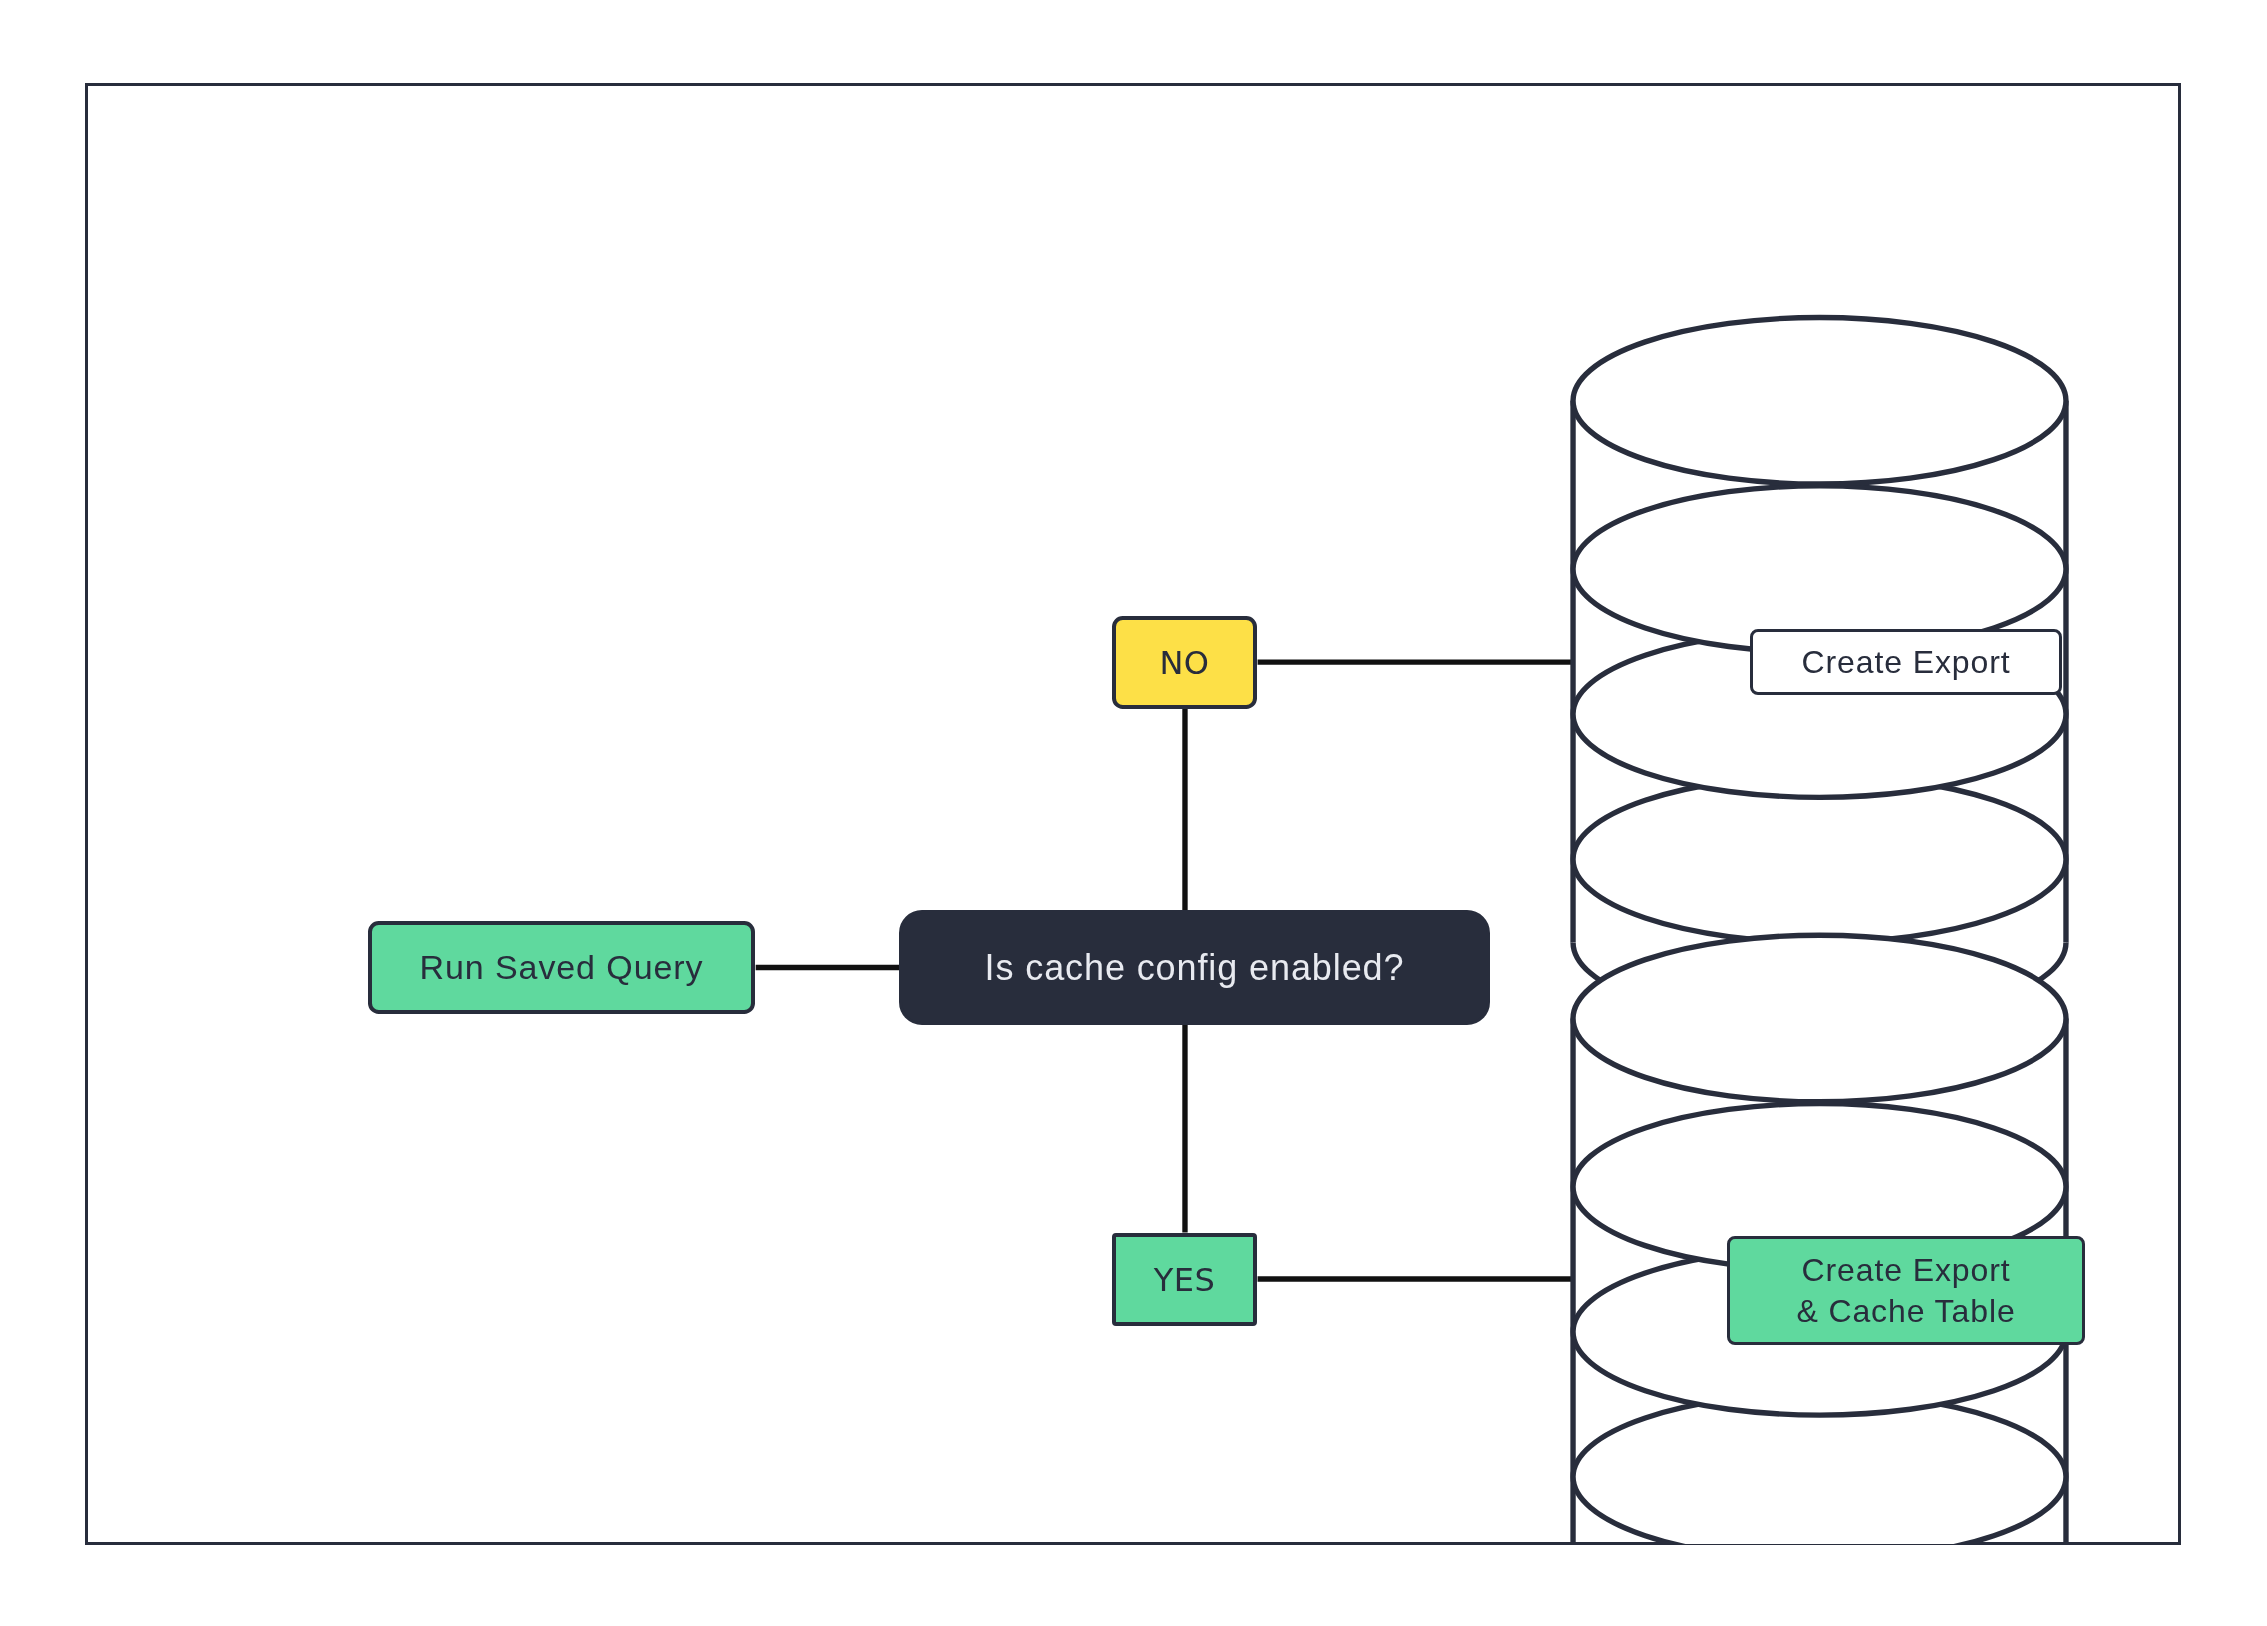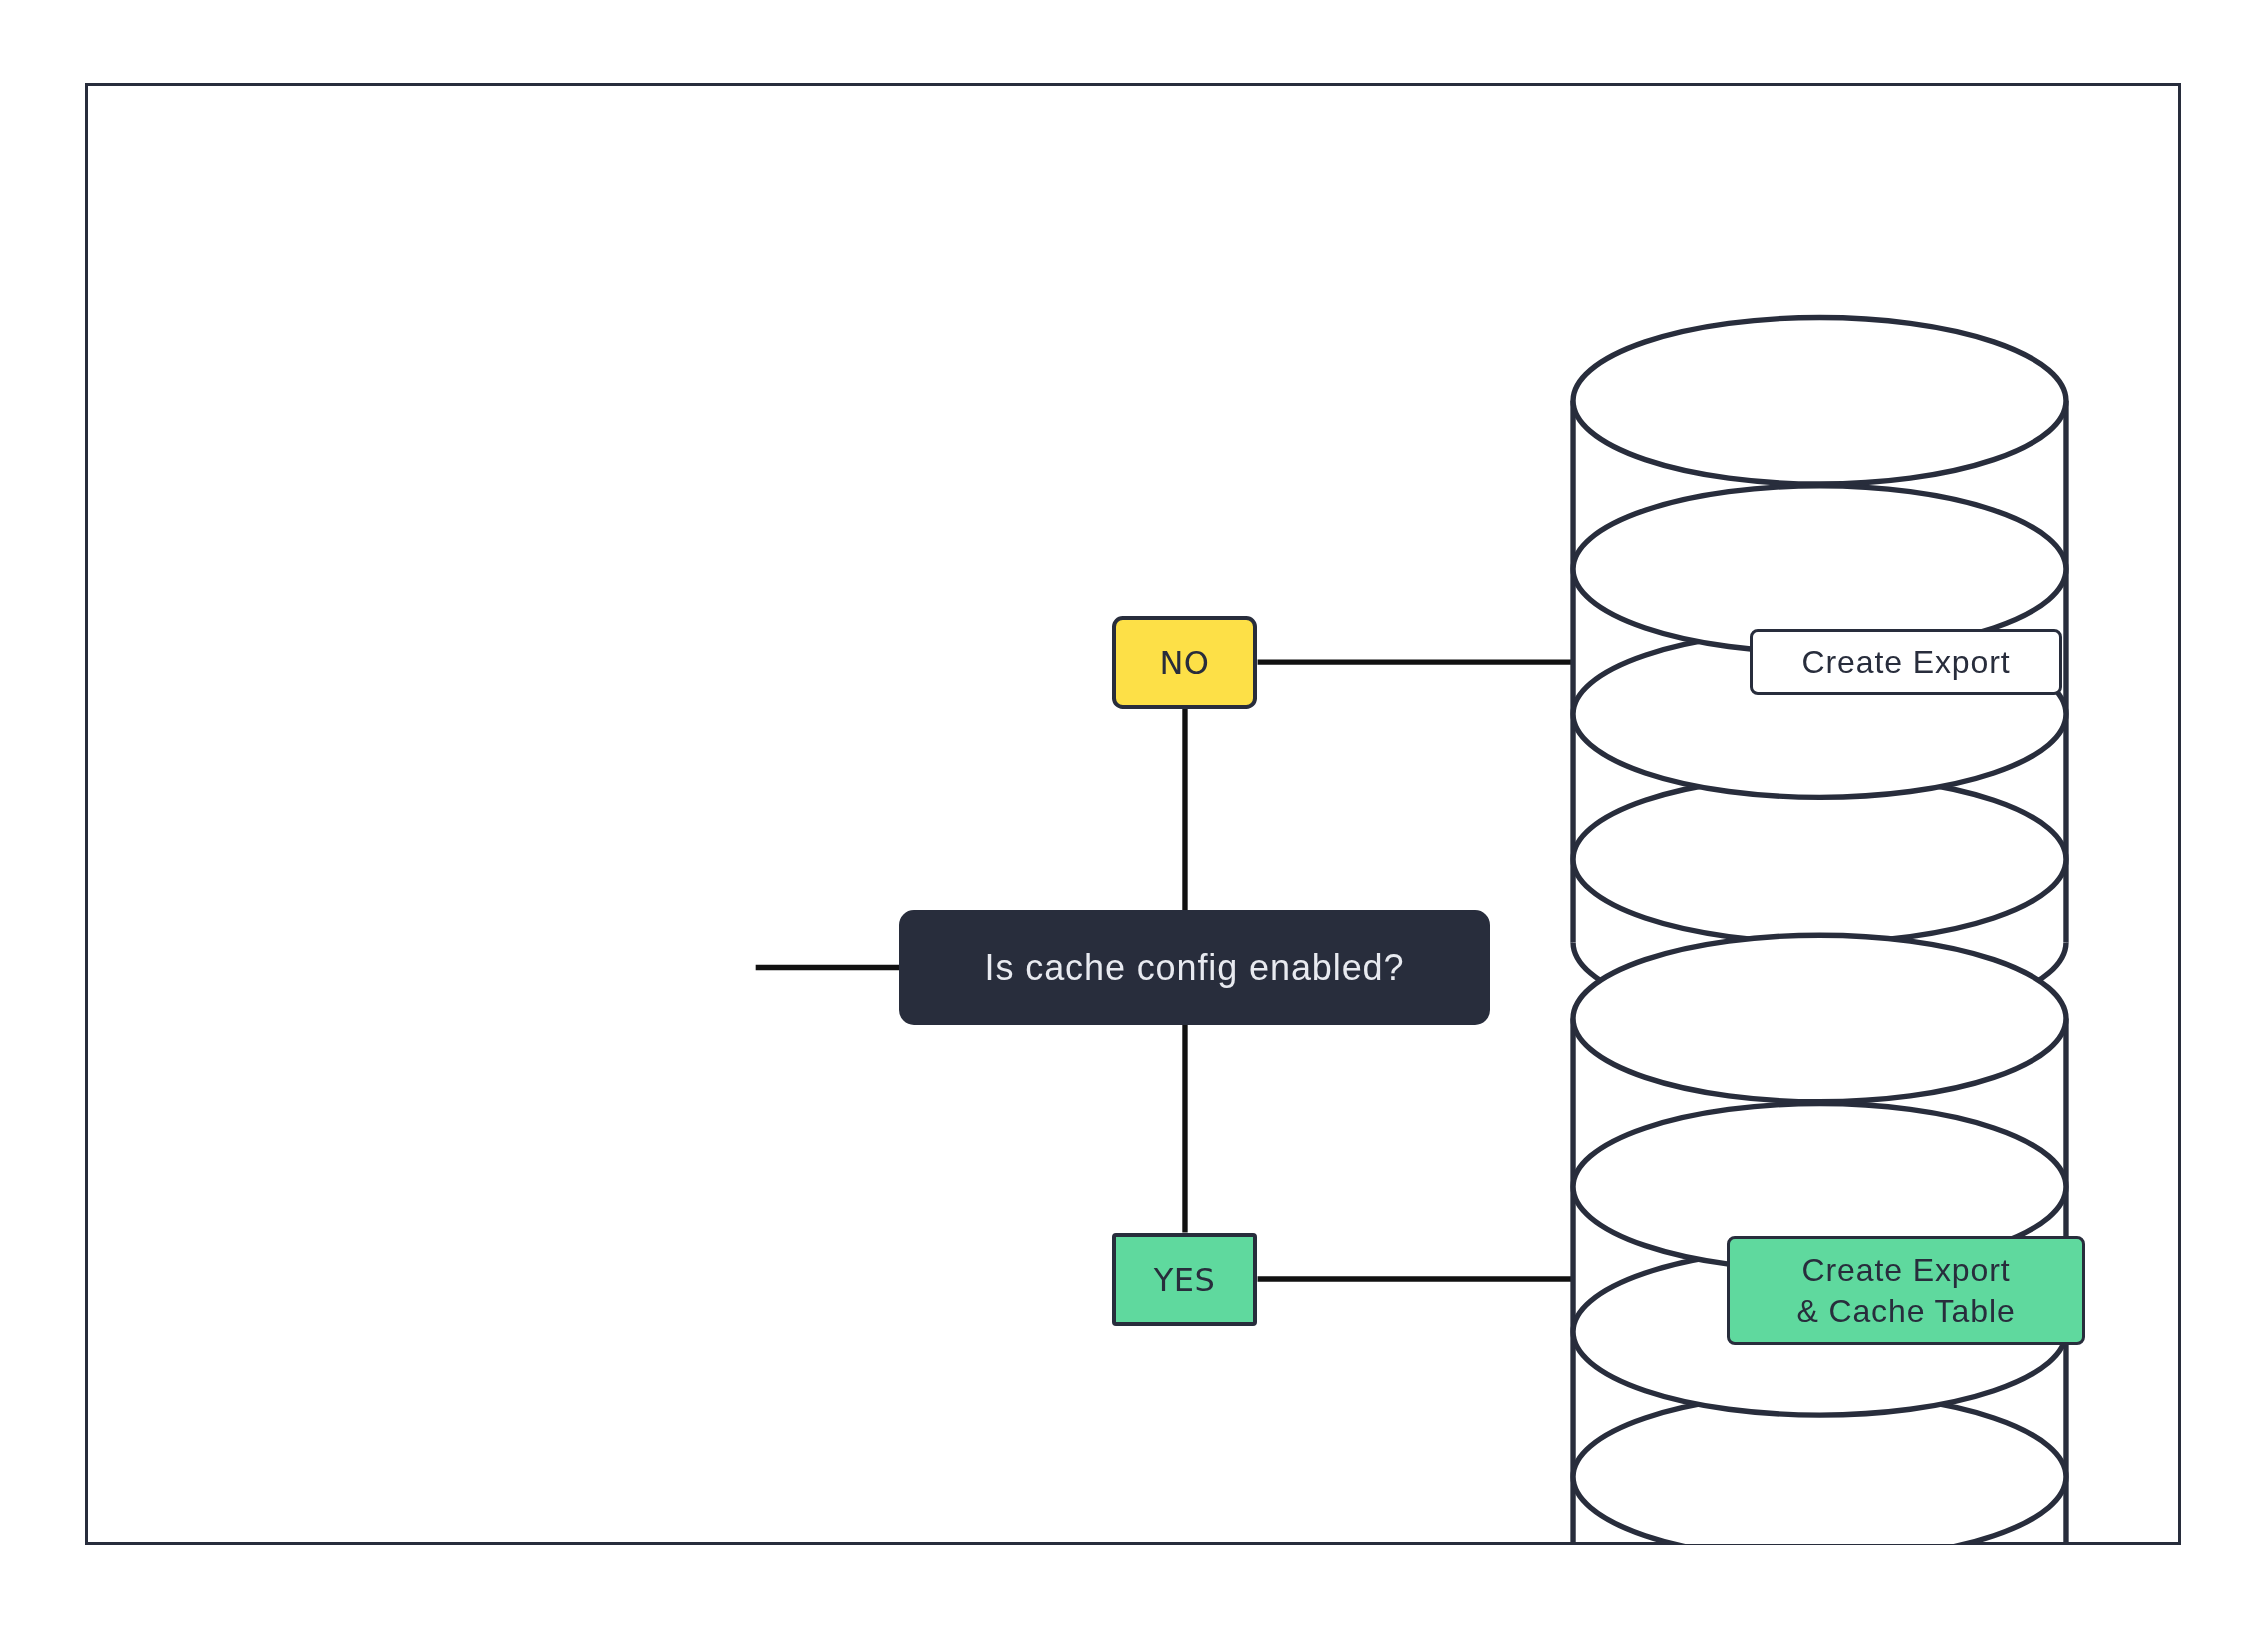--- a/index.html
+++ b/index.html
@@ -91,21 +91,21 @@
     letter-spacing: 0.9px;
   }
 
   #node-decision {
     left: 811px;
     top: 648px;
     width: 591px;
     height: 115px;
     background: #282d3c;
     border: 3.6px solid #282d3c;
-    border-radius: 15px;
+    border-radius: 23px;
     color: #e8eaf0;
     font-size: 36px;
     letter-spacing: 0.9px;
   }
 
   #node-no {
     left: 1024px;
     top: 354px;
     width: 145px;
     height: 93px;
@@ -199,20 +199,21 @@
         <line x1="1657" y1="845" x2="1657" y2="1450"></line>
         <line x1="2207" y1="845" x2="2207" y2="1450"></line>
         <path d="M 1657 1450 A 275 93 0 0 0 2207 1450"></path>
         <ellipse cx="1932" cy="1357" rx="275" ry="93" fill="#ffffff"></ellipse>
         <ellipse cx="1932" cy="1195" rx="275" ry="93" fill="#ffffff"></ellipse>
         <ellipse cx="1932" cy="1033" rx="275" ry="93" fill="#ffffff"></ellipse>
         <ellipse cx="1932" cy="845" rx="275" ry="93" fill="#ffffff"></ellipse>
       </g>
     </svg>
 
+    <div class="node" id="node-run-saved-query">Run Saved Query</div>
 
     <div class="node" id="node-decision">Is cache config enabled?</div>
 
     <div class="node" id="node-no">NO</div>
 
     <div class="node" id="node-yes">YES</div>
 
     <div class="node" id="node-create-export">Create Export</div>
 
     <div class="node" id="node-create-export-cache">Create Export

